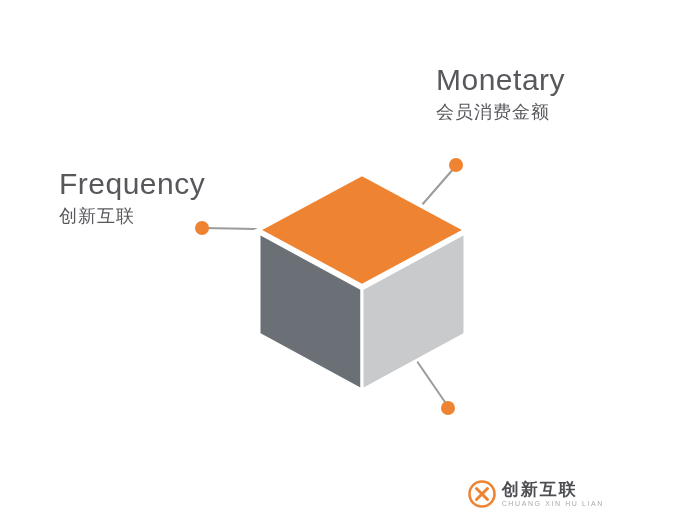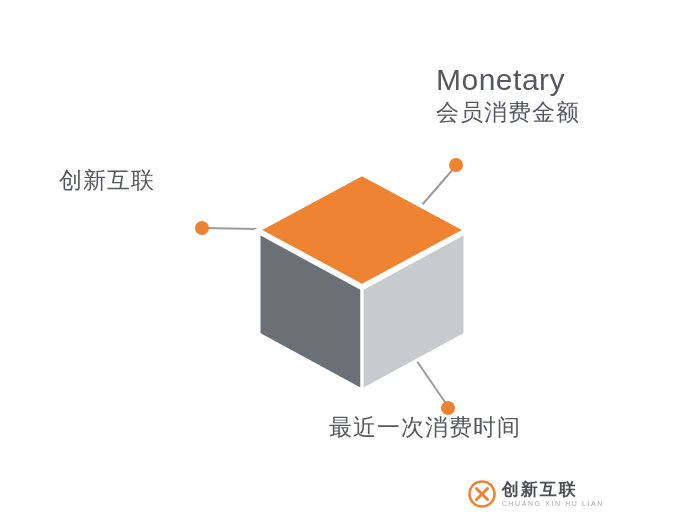--- a/index.html
+++ b/index.html
@@ -12,21 +12,21 @@
   }
   .diagram-svg{position:absolute;left:0;top:0;width:677px;height:521px;}
   .label{position:absolute;color:#57585C;}
   .label .en{
     font-size:30px;
     font-weight:400;
     letter-spacing:0.5px;
     line-height:36px;
   }
   .label .zh{
-    font-size:23px;
+    font-size:18px;
     font-weight:400;
     line-height:28px;
     letter-spacing:1px;
   }
   .label-monetary{left:436px;top:62px;}
   .label-frequency{left:59px;top:166px;}
   .label-recency{left:329px;top:413px;}
 
   .watermark{
     position:absolute;
@@ -66,25 +66,25 @@
     <circle cx="202" cy="228" r="7" fill="#EE8332"></circle>
     <circle cx="448" cy="408" r="7" fill="#EE8332"></circle>
   </svg>
 
   <div class="label label-monetary">
     <div class="en">Monetary</div>
     <div class="zh">会员消费金额</div>
   </div>
 
   <div class="label label-frequency">
+    <div class="en">Frequency</div>
     <div class="zh">创新互联</div>
   </div>
 
   <div class="label label-recency">
-    <div class="zh">最近一次消费时间</div>
   </div>
 
   <div class="watermark">
     <svg class="wm-icon" viewBox="0 0 30 30">
       <circle cx="15" cy="15" r="12.5" fill="none" stroke-width="2.6" stroke="#EE8332"></circle>
       <path d="M9.5 9.5 L20.5 20.5 M20.5 9.5 L9.5 20.5" fill="none" stroke-width="3" stroke-linecap="round" stroke="#EE8332"></path>
     </svg>
     <div class="wm-text">
       <div class="wm-title">创新互联</div>
       <div class="wm-sub">CHUANG XIN HU LIAN</div>

